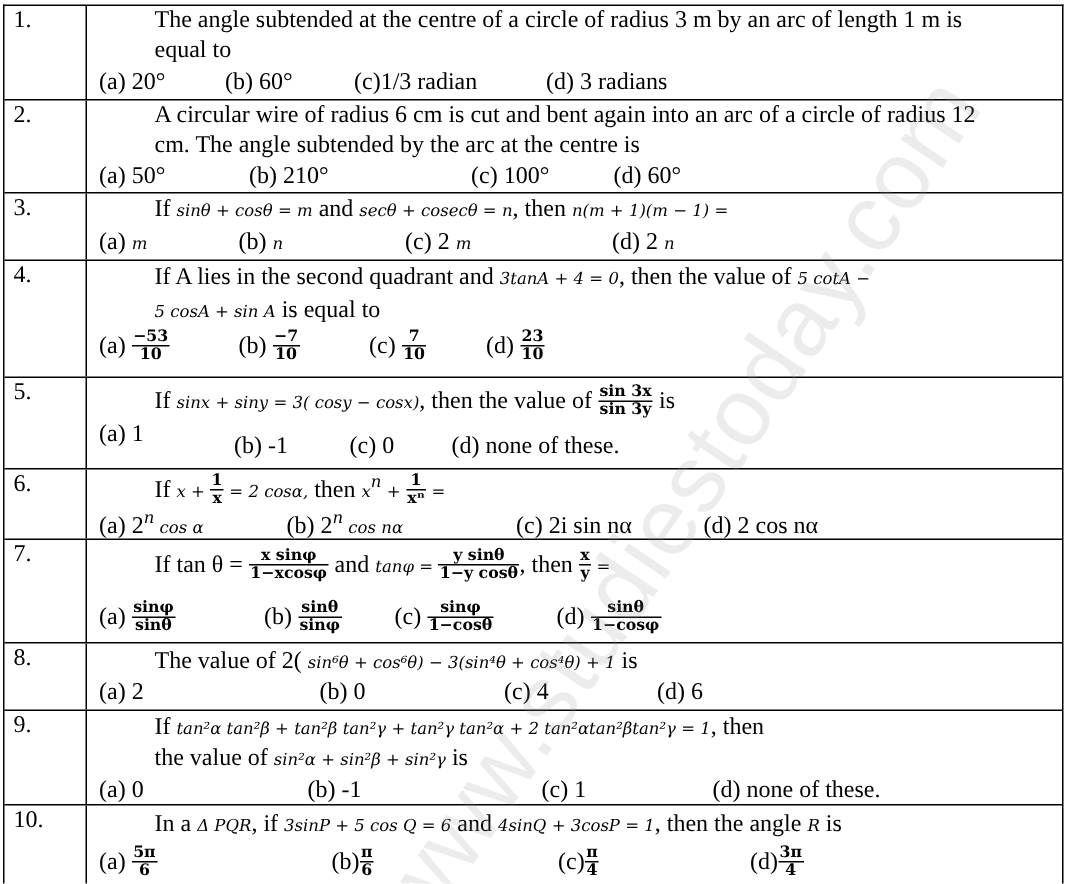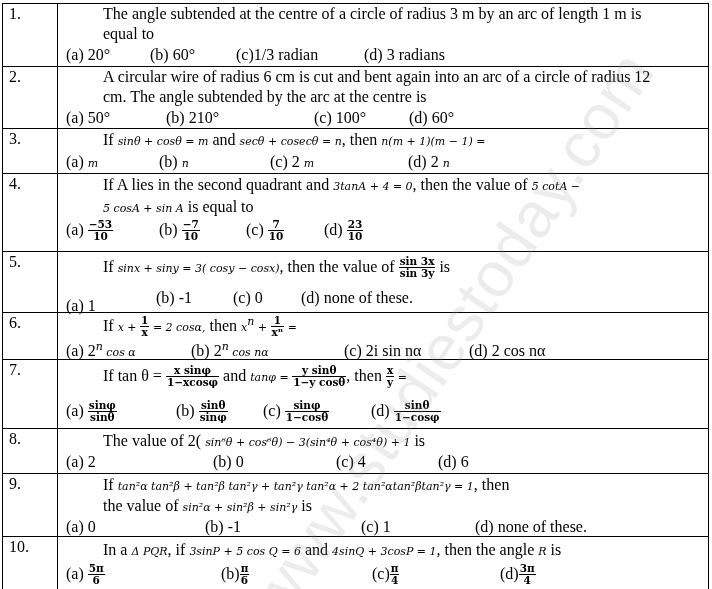--- a/index.html
+++ b/index.html
@@ -81,21 +81,21 @@
       <span class="opt" style="left:258px;top:46px"><span>(d) </span><span class="frac"><span class="n">23</span><span class="d">10</span></span></span>
     </div>
   </div>
 
   <div class="row" style="top:248px;height:61px;">
     <div class="num">5.</div>
     <div class="body">
       <div class="line" style="top:5px">
         <span>If </span><span class="m">sinx + siny = 3( cosy − cosx)</span><span>, then the value of </span><span class="frac it"><span class="n">sin 3x</span><span class="d">sin 3y</span></span><span> is</span>
       </div>
-      <span class="opt" style="left:0;top:44px">(a) 1</span>
+      <span class="opt" style="left:0;top:28px">(a) 1</span>
       <span class="opt" style="left:90px;top:36px">(b) -1</span>
       <span class="opt" style="left:167px;top:36px">(c) 0</span>
       <span class="opt" style="left:235px;top:36px">(d) none of these.</span>
     </div>
   </div>
 
   <div class="row" style="top:309px;height:47px;">
     <div class="num">6.</div>
     <div class="body">
       <div class="line" style="top:3px">

